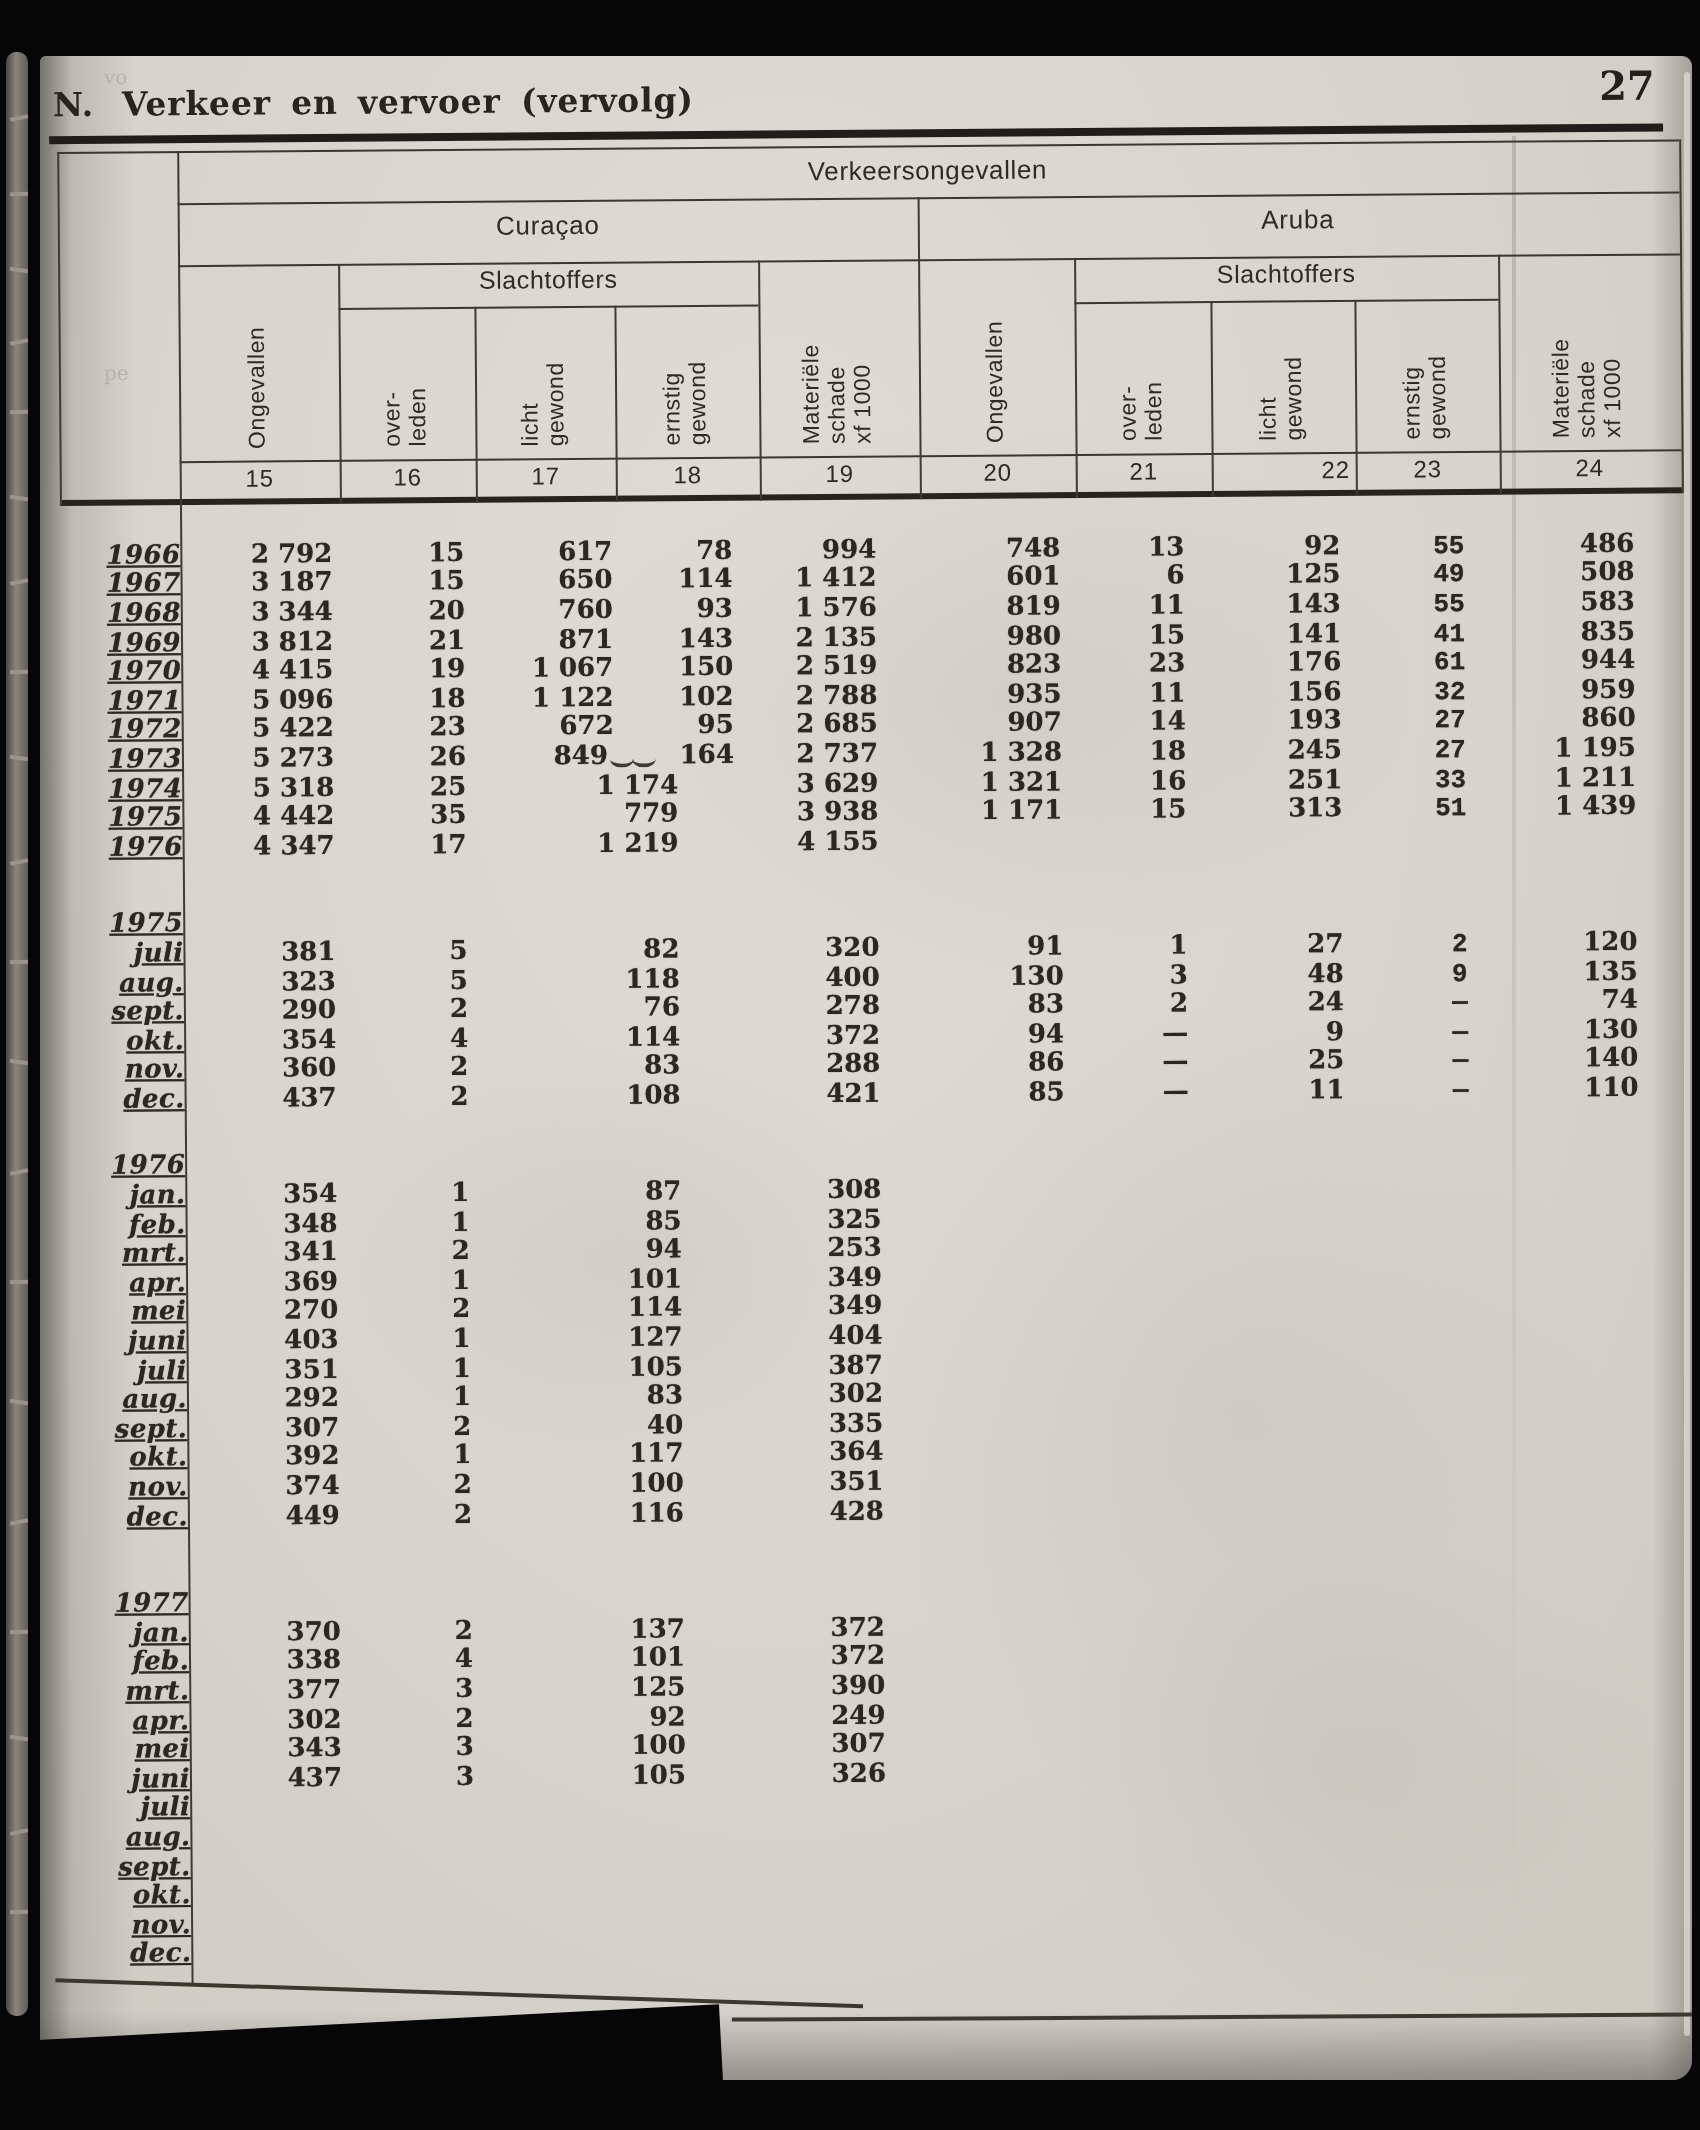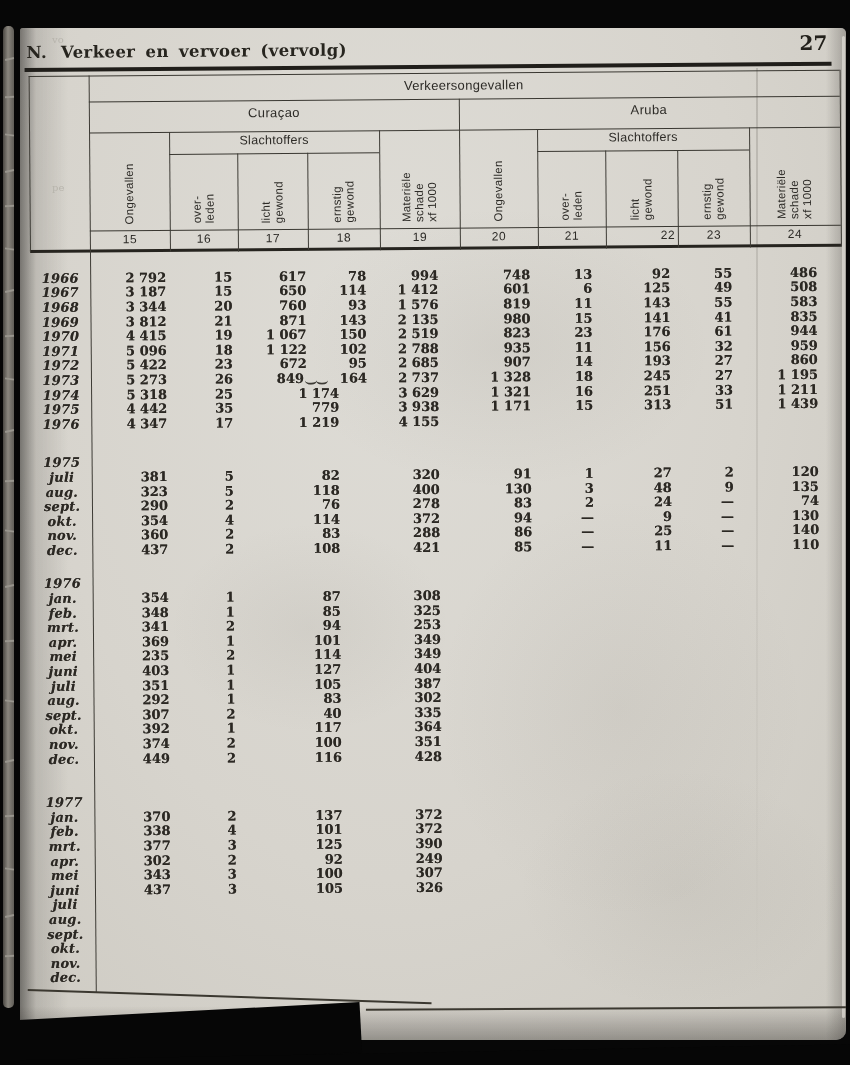--- a/index.html
+++ b/index.html
@@ -51,27 +51,27 @@
   .gname{position:absolute;top:31px;transform:translateX(-50%);font-size:13px;letter-spacing:.4px;}
   .slab{position:absolute;top:59px;transform:translateX(-50%);font-size:12.5px;letter-spacing:.3px;}
   .rot{position:absolute;bottom:24px;transform:translateX(-50%);}
   .rot span{display:inline-block;writing-mode:vertical-rl;transform:rotate(180deg);white-space:pre-line;
             font:11.5px/1.12 "Liberation Sans",sans-serif;color:#2d2b27;letter-spacing:.3px;}
   .colnum{position:absolute;top:157px;transform:translateX(-50%);font-size:12px;letter-spacing:.5px;}
   
   table.body{position:absolute;left:0;top:177px;width:811px;border-collapse:collapse;table-layout:fixed;}
   table.body td{padding:0;height:14.6px;line-height:13px;font-size:13px;color:#2b2823;font-weight:bold;
                 white-space:nowrap;overflow:visible;text-shadow:0 0 .5px rgba(45,42,38,.7);}
-  td.lbl{font-style:italic;text-align:center;padding-left:1px;letter-spacing:.2px;}
+  td.lbl{font-style:italic;text-align:right;padding-left:1px;letter-spacing:.2px;text-decoration:underline;}
   td.num{text-align:right;}
   .c15{padding-right:4px!important;}  .c16{padding-right:6px!important;}
   .c17{padding-right:2px!important;}  .c18{padding-right:14px!important;}
   .c19{padding-right:22px!important;} .c20{padding-right:8px!important;}
   .c21{padding-right:14px!important;} .c22{padding-right:8px!important;}
-  .c23{padding-right:18px!important;} .c24{padding-right:24px!important;}
+  .c23{padding-right:18px!important;font-family:Liberation Mono, monospace;} .c24{padding-right:24px!important;}
   .comb{padding-right:42px!important;}
   tr.gap td{height:auto;}
   .sqg{position:relative;display:inline-block;width:3px;height:6px;}
   .sqg::before,.sqg::after{content:"";position:absolute;bottom:-2px;width:12px;height:7px;
       border-bottom:2px solid #3d3b35;border-radius:50%;}
   .sqg::before{left:1px;} .sqg::after{left:12px;}
   .b1{position:absolute;left:-8px;top:913px;width:404px;height:1.5px;background:#3b3830;
       transform:rotate(2.3deg);transform-origin:0 0;}
   .b2{position:absolute;left:330px;top:936px;width:480px;height:1.6px;background:#3b3830;
       transform:rotate(0.15deg);}
@@ -451,21 +451,21 @@
               <tr>
                 <td class="lbl">apr.</td>
                 <td colspan="1" class="num c15">369</td>
                 <td colspan="1" class="num c16">1</td>
                 <td colspan="2" class="num comb">101</td>
                 <td colspan="1" class="num c19">349</td>
                 <td colspan="5"></td>
               </tr>
               <tr>
                 <td class="lbl">mei</td>
-                <td colspan="1" class="num c15">235</td>
+                <td colspan="1" class="num c15">270</td>
                 <td colspan="1" class="num c16">2</td>
                 <td colspan="2" class="num comb">114</td>
                 <td colspan="1" class="num c19">349</td>
                 <td colspan="5"></td>
               </tr>
               <tr>
                 <td class="lbl">juni</td>
                 <td colspan="1" class="num c15">403</td>
                 <td colspan="1" class="num c16">1</td>
                 <td colspan="2" class="num comb">127</td>

